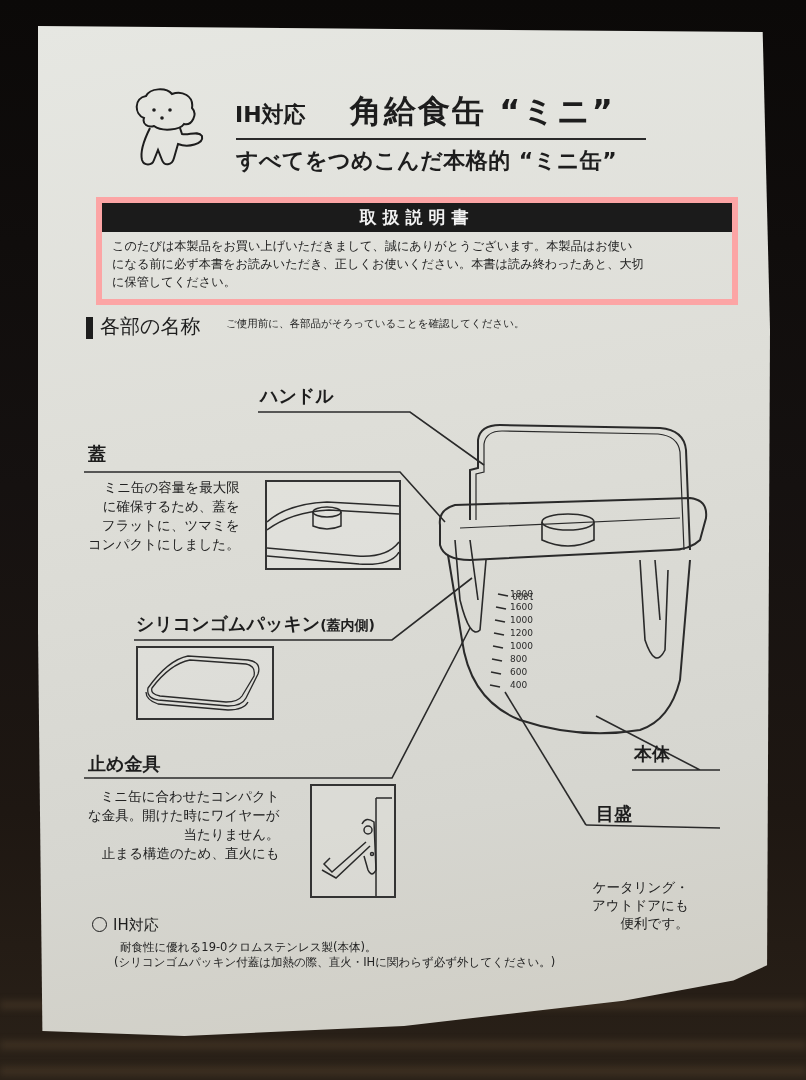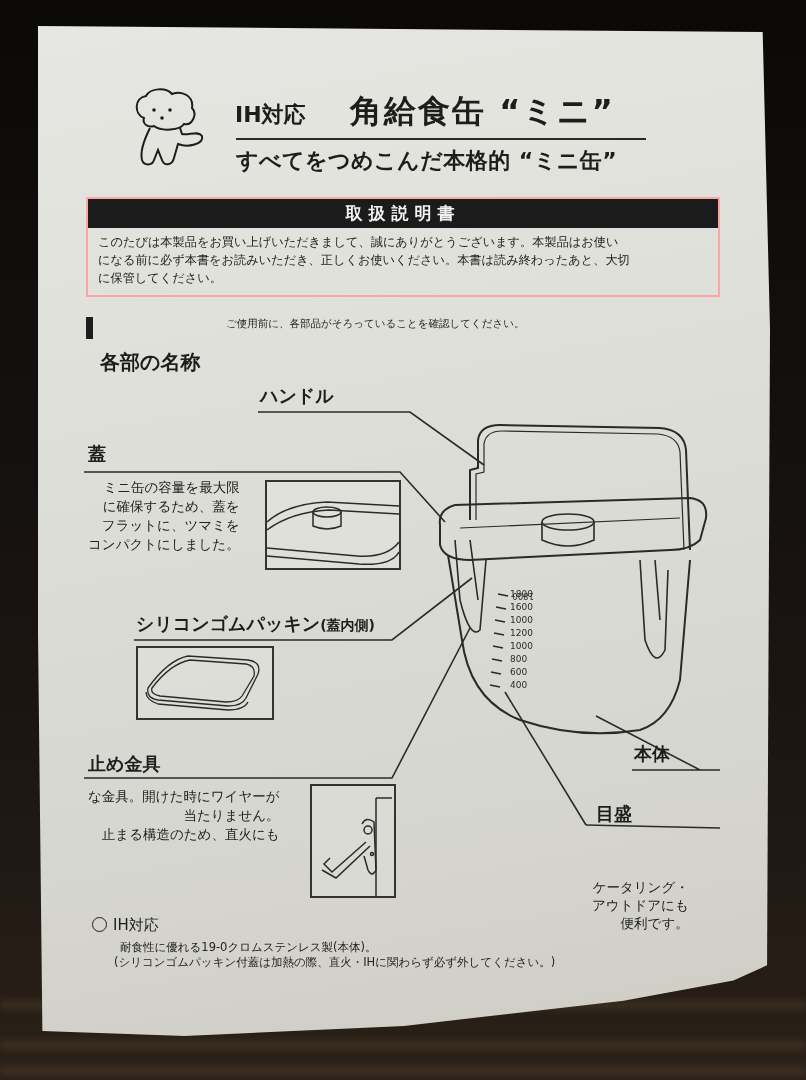--- a/index.html
+++ b/index.html
@@ -16,26 +16,26 @@
   }
   .abs { position: absolute; }
   
   .dog { position: absolute; left: 132px; top: 88px; width: 76px; height: 82px; }
   .title-row { position: absolute; left: 235px; top: 90px; width: 420px; height: 40px; }
   .title-ih { position: absolute; left: 0; top: 10px; font-size: 22px; font-weight: bold; color: #1d1d1d; }
   .title-main { position: absolute; left: 115px; top: 0; font-size: 32px; font-weight: bold; color: #1d1d1d; letter-spacing: 2px; }
   .title-rule { position: absolute; left: 236px; top: 138px; width: 410px; height: 2px; background: #2a2a2a; }
   .subtitle { position: absolute; left: 236px; top: 146px; font-size: 22px; font-weight: bold; color: #1d1d1d; letter-spacing: 0.5px; }
   
-  .manual-box { position: absolute; left: 86px; top: 197px; width: 630px; height: 96px; border: 2px solid #fca5a5; }
+  .manual-box { position: absolute; left: 96px; top: 197px; width: 630px; height: 96px; border: 6px solid #fca5a5; }
   .manual-head { height: 29px; background: #1b1b1b; color: #f2f2f2; font-size: 17px; font-weight: bold; text-align: center; line-height: 29px; letter-spacing: 6px; }
   .manual-text { padding: 5px 10px 0 10px; font-size: 12.2px; line-height: 18px; color: #222; }
   
   .parts-bar { position: absolute; left: 86px; top: 317px; width: 7px; height: 22px; background: #1d1d1d; }
-  .parts-title { position: absolute; left: 100px; top: 313px; font-size: 20px; font-weight: bold; color: #1d1d1d; margin-top: 36px; }
+  .parts-title { position: absolute; left: 100px; top: 313px; font-size: 20px; font-weight: normal; color: #1d1d1d; }
   .parts-note { position: absolute; left: 226px; top: 316px; font-size: 10.5px; line-height: 16px; color: #222; font-family: Liberation Serif, serif; }
   
   .label { position: absolute; font-size: 18px; font-weight: bold; color: #1d1d1d; }
   .desc { position: absolute; font-size: 13.5px; line-height: 19px; color: #222; text-align: right; }
   .illus-box { position: absolute; border: 2px solid #333; background: rgba(255,255,255,0.12); }
   .ih-note-title { position: absolute; left: 92px; top: 916px; font-size: 15px; color: #1d1d1d; }
   .ih-note { position: absolute; left: 120px; top: 940px; font-size: 11.5px; line-height: 15px; color: #222; }
   svg.lines { position: absolute; left: 0; top: 0; }
 </style>
 </head>
@@ -158,20 +158,21 @@
     <g fill="none" stroke="#2a2a2a" stroke-width="1.3">
       <path d="M10 40 Q30 12 50 8 L110 12 Q124 14 120 26 L108 50 Q104 58 90 58 L20 52 Q8 50 10 40 Z"></path>
       <path d="M14 40 Q32 16 52 12 L108 16 Q118 18 116 28 L104 48 Q100 54 88 54 L22 48 Q12 46 14 40 Z"></path>
       <path d="M8 44 Q8 52 20 56 L90 62 Q106 62 110 54"></path>
     </g>
   </svg>
 </div>
 
 <div class="label" style="left:88px;top:752px;">止め金具</div>
 <div class="desc" style="left:88px;top:787px;">
+  <div>ミニ缶に合わせたコンパクト</div>
   <div>な金具。開けた時にワイヤーが</div>
   <div>当たりません。</div>
   <div>止まる構造のため、直火にも</div>
 </div>
 <div class="illus-box" style="left:310px;top:784px;width:82px;height:110px;">
   <svg width="82" height="110" viewBox="0 0 82 110">
     <g fill="none" stroke="#2a2a2a" stroke-width="1.5">
       <path d="M64 12 L80 12"></path>
       <path d="M64 12 L64 110"></path>
       <circle cx="56" cy="44" r="4"></circle>

